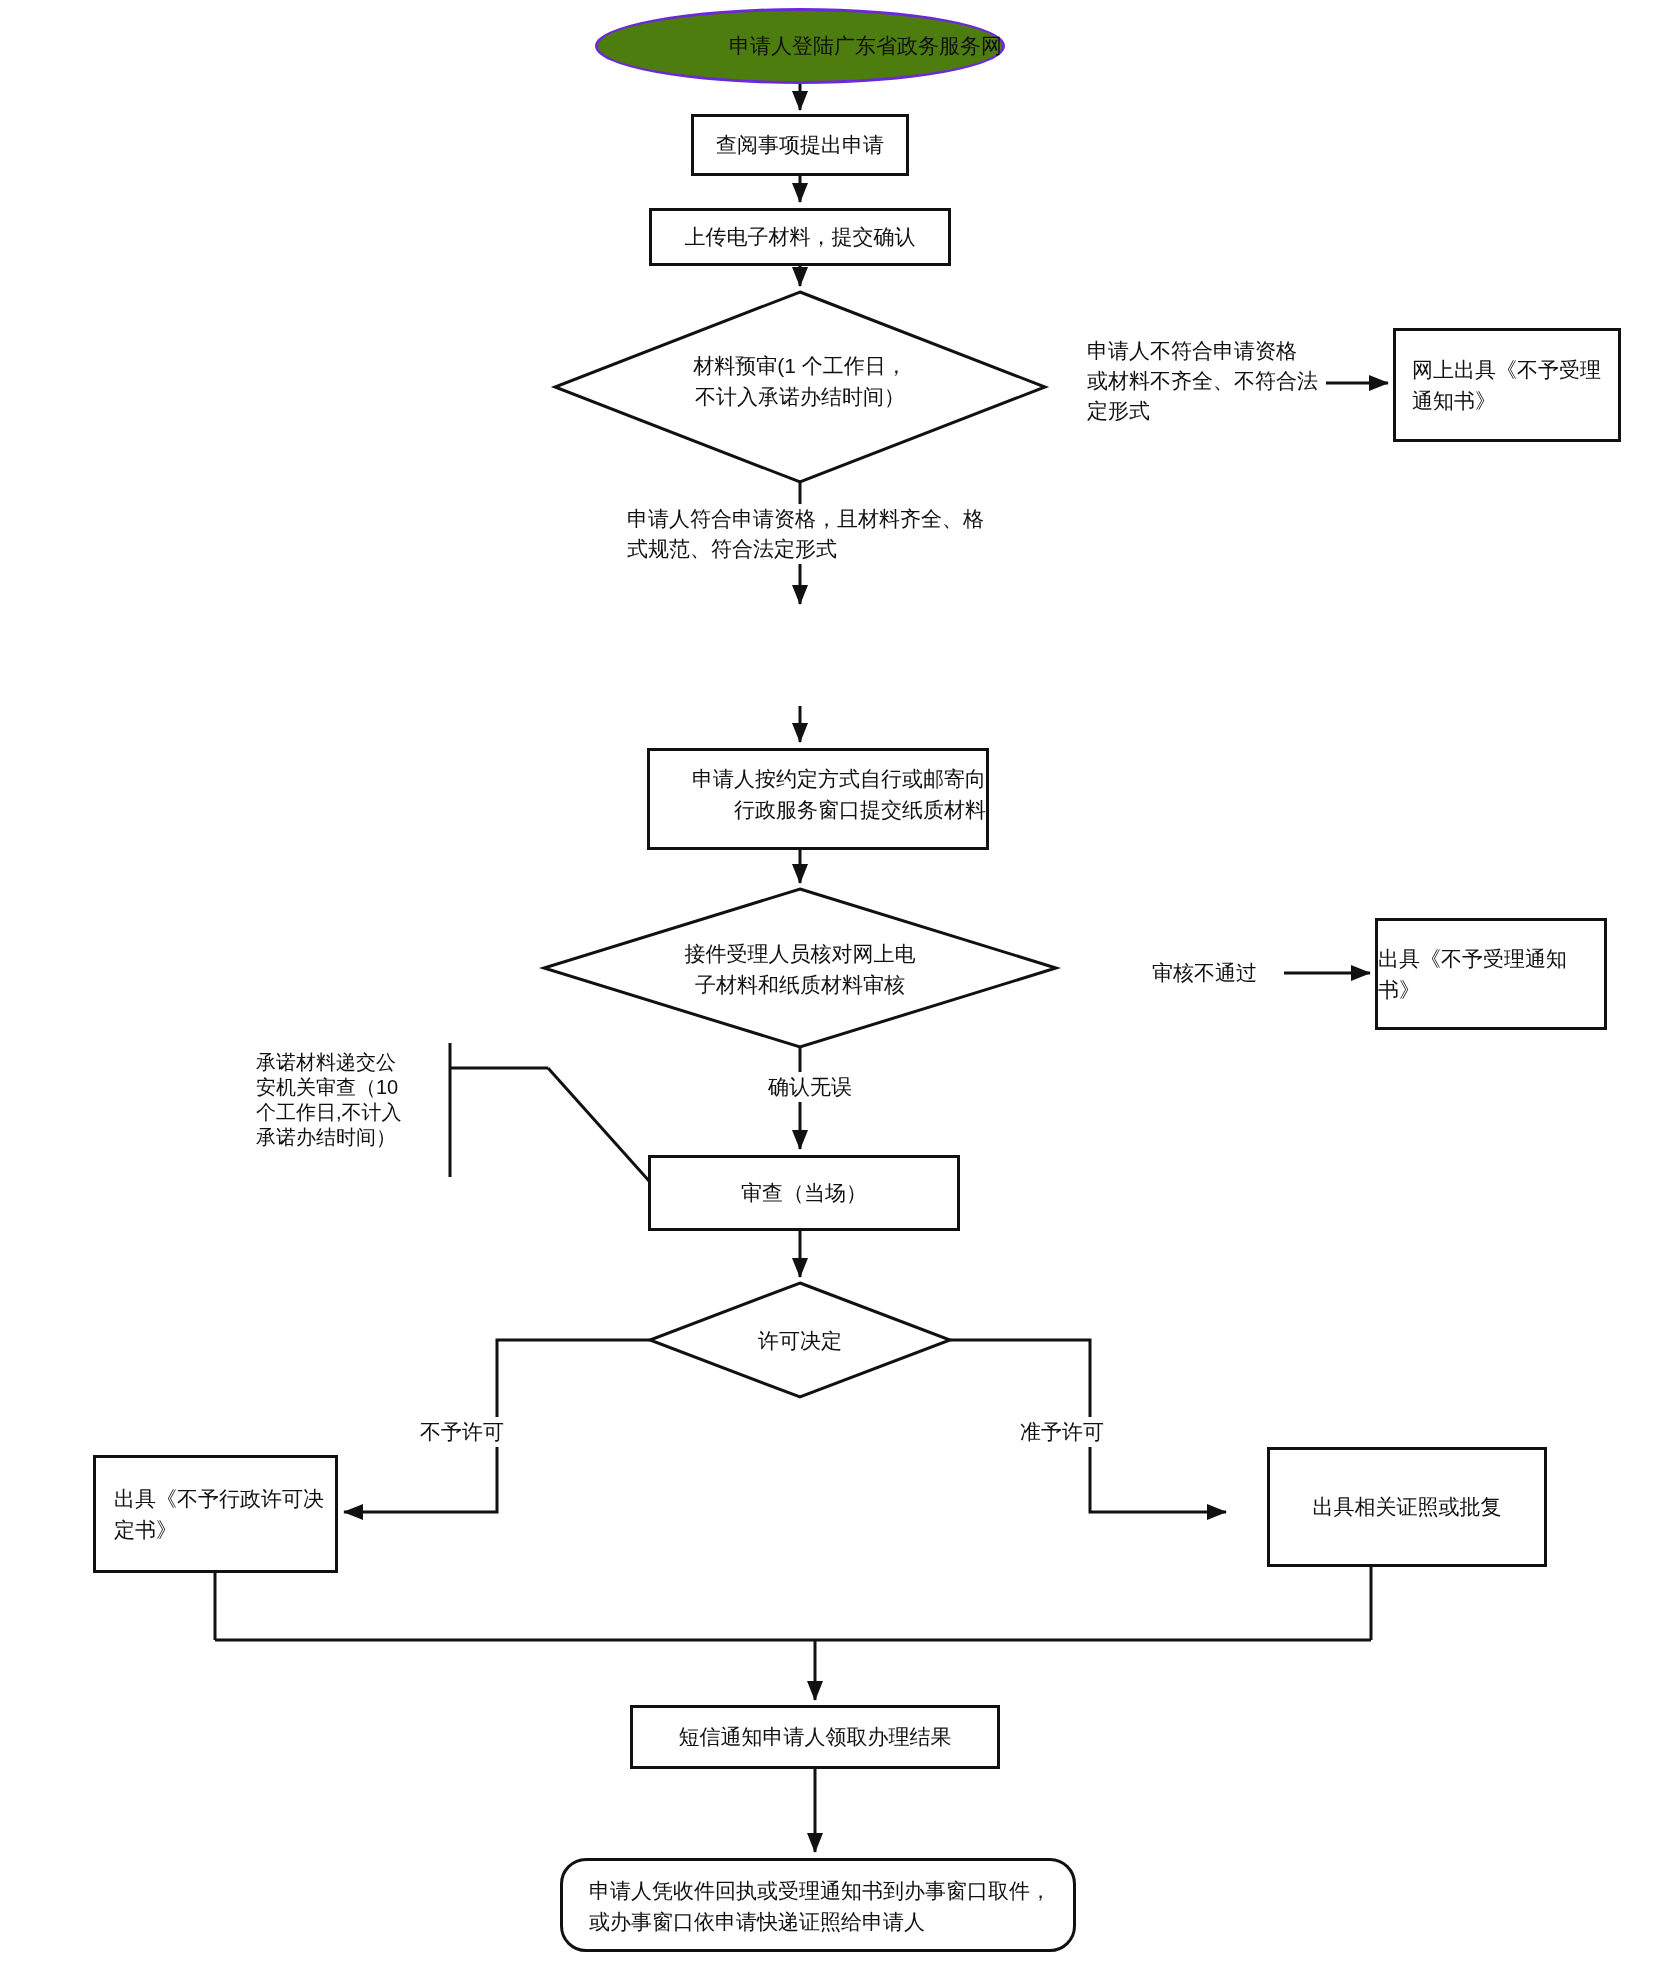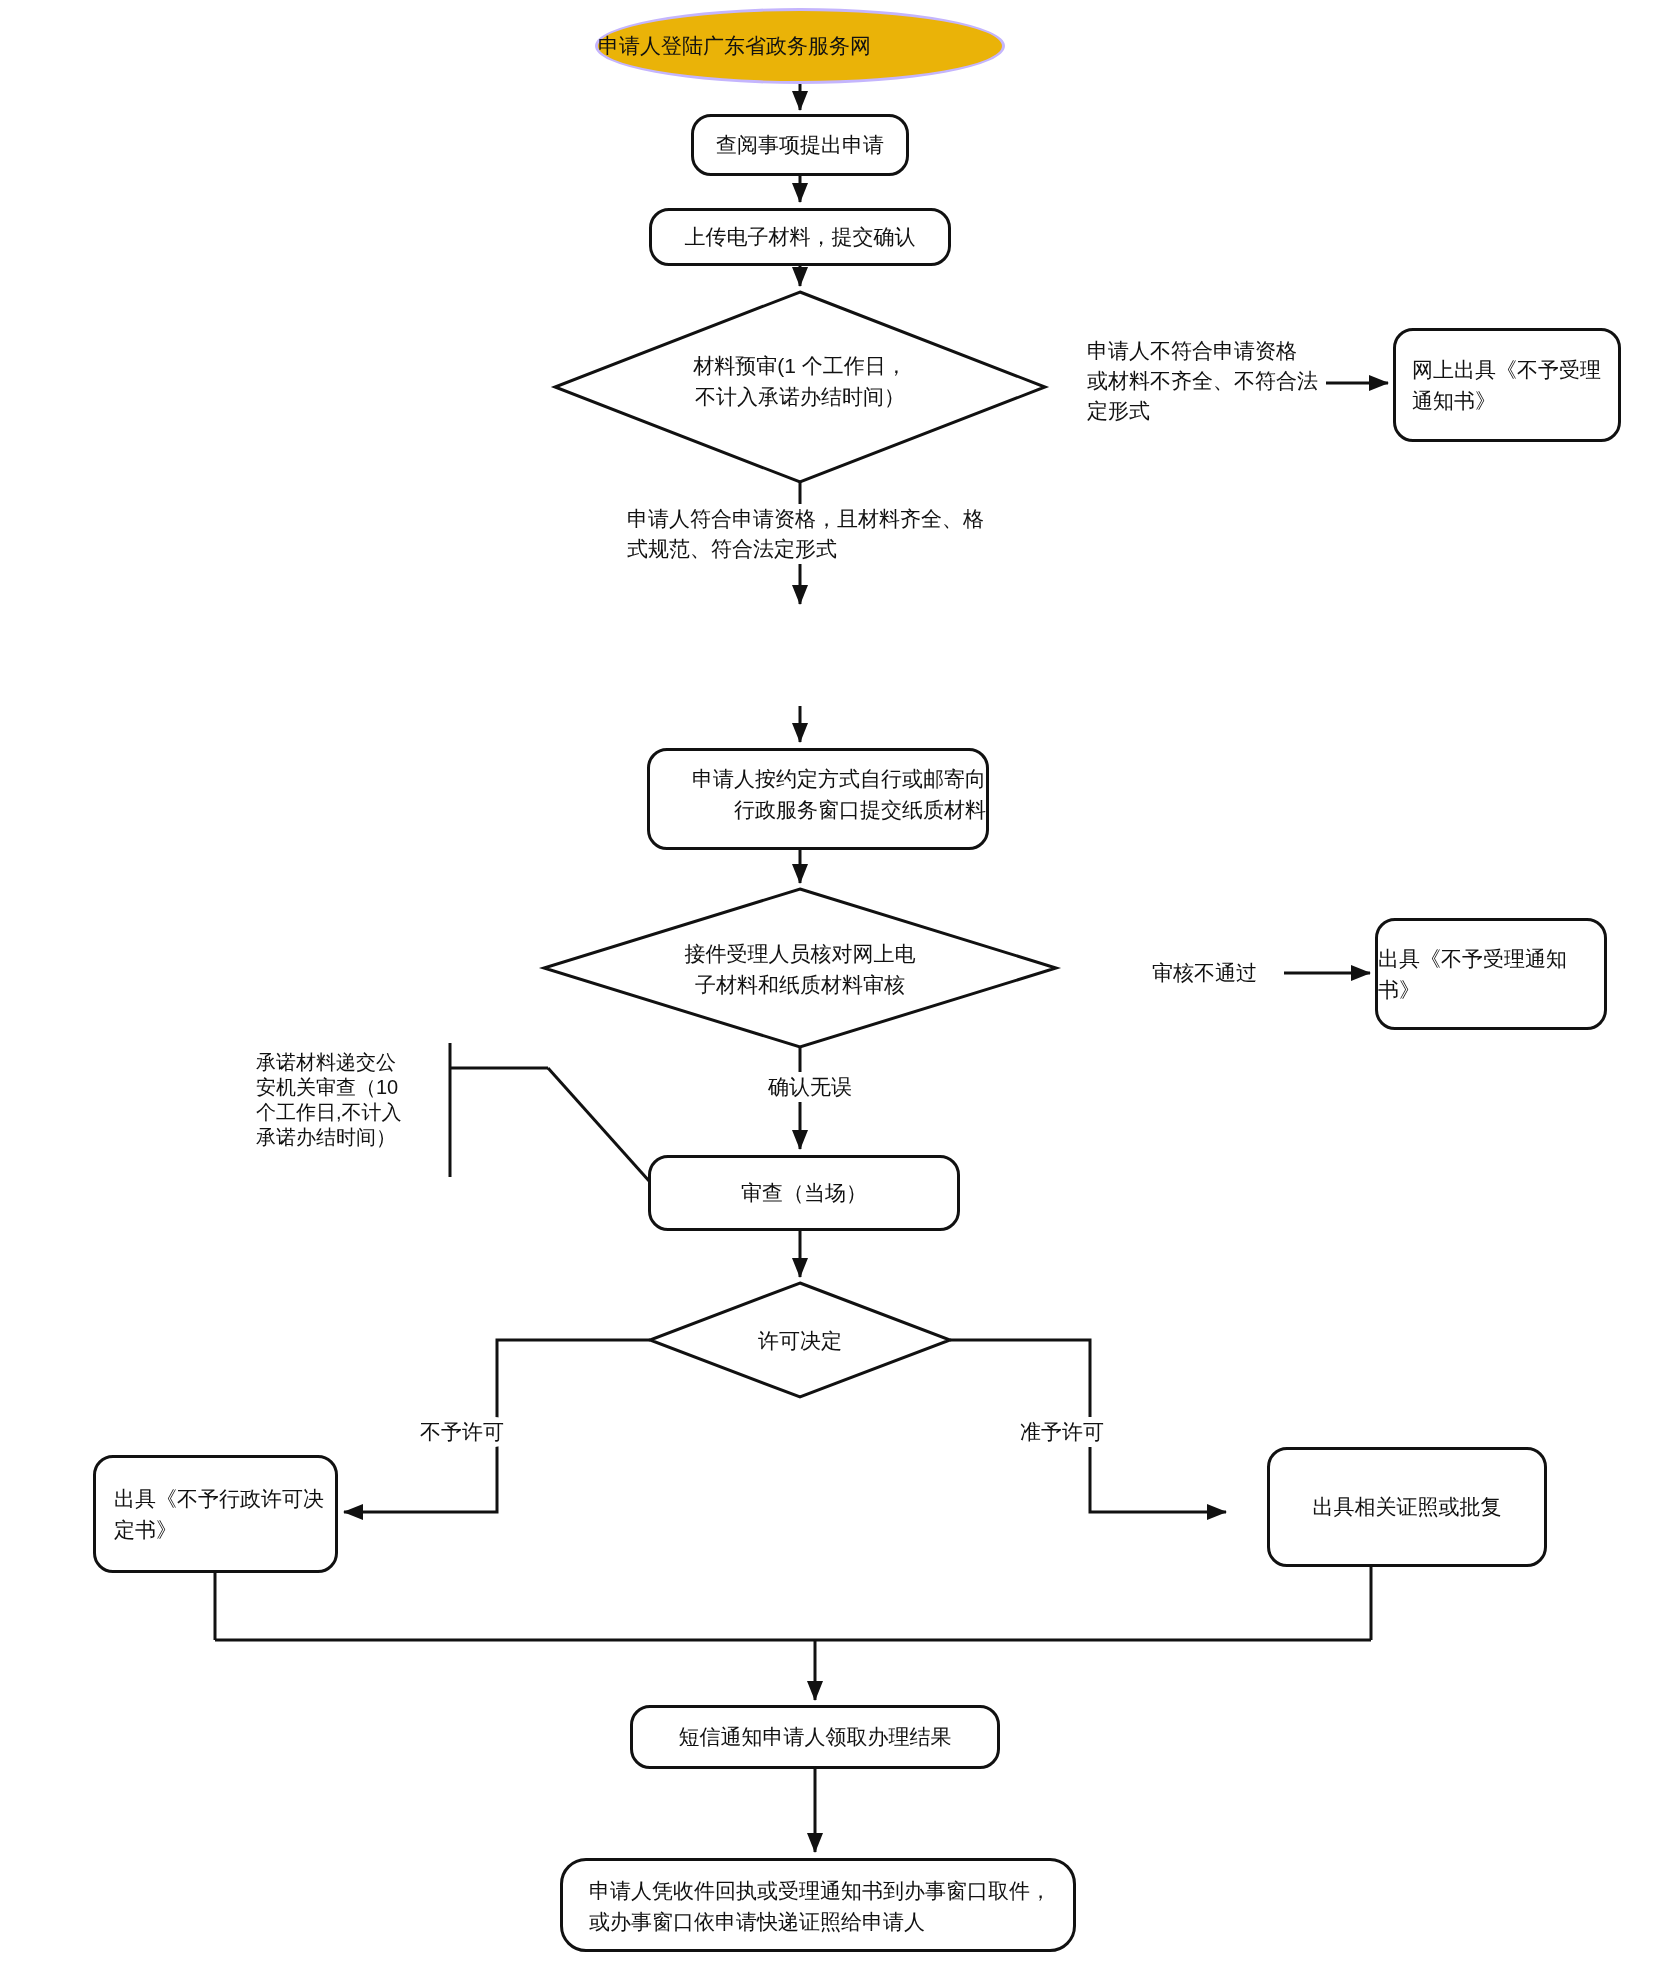--- a/index.html
+++ b/index.html
@@ -5,36 +5,36 @@
   html, body { margin: 0; padding: 0; background: #ffffff; }
   .canvas {
     position: relative;
     width: 1654px;
     height: 1975px;
     background: #ffffff;
     font-family: "Liberation Sans", "DejaVu Sans", sans-serif;
     color: #111111;
   }
   .wires { position: absolute; left: 0; top: 0; }
-  .node { position: absolute; box-sizing: border-box; font-size: 21px; line-height: 30px; border-radius: 20px; }
+  .node { position: absolute; box-sizing: border-box; font-size: 21px; line-height: 30px; }
   .box {
     border: 3px solid #111111;
     background: #ffffff;
     display: flex;
     flex-direction: column;
     justify-content: center;
   }
   .box.top-align { justify-content: flex-start; }
   .oval {
-    border: 3px solid #c4b5fd;
+    border: 3px solid #6d28d9;
     border-radius: 50%;
-    background: #eab308;
+    background: #4d7c0f;
     display: flex;
     align-items: center;
-    justify-content: flex-start;
+    justify-content: flex-end;
     text-align: center;
   }
   .rounded { border-radius: 26px; }
   .center { text-align: center; align-items: center; }
   .label { background: #ffffff; }
   .line { display: block; white-space: nowrap; }
   .lh31 .line { line-height: 31px; }
   .callout-text { font-size: 20px; line-height: 25px; }
 </style>
 </head>

